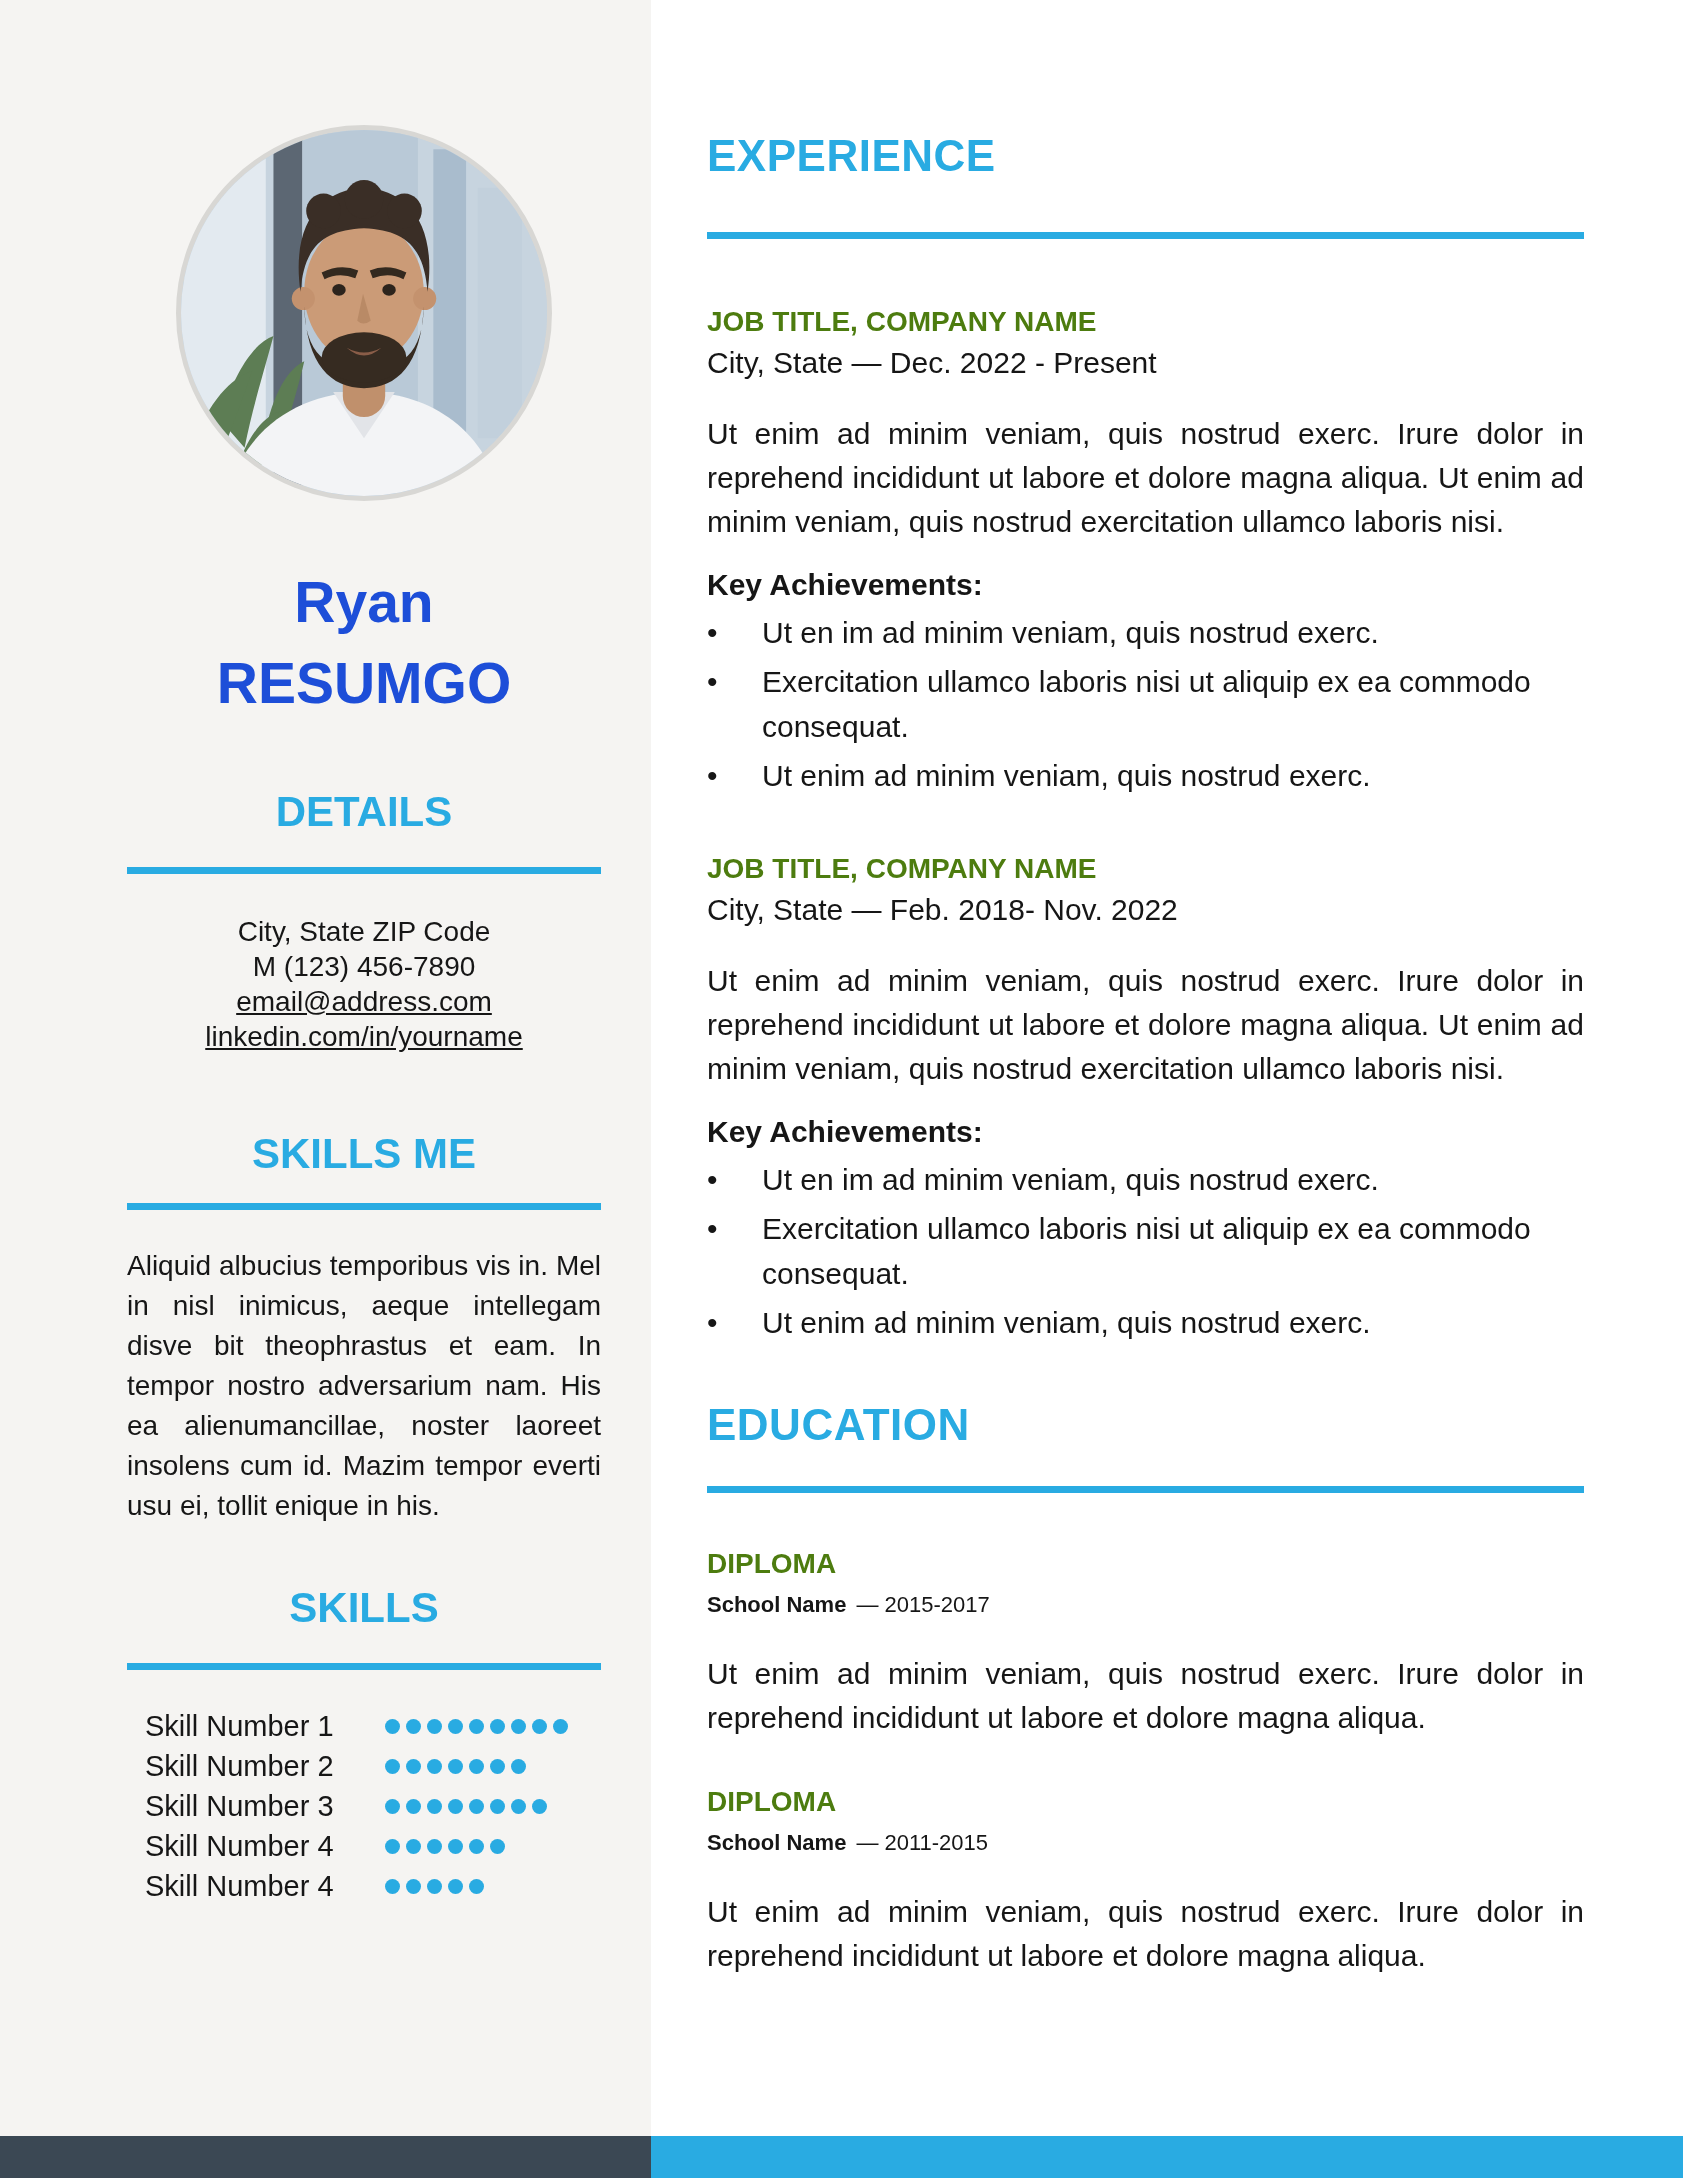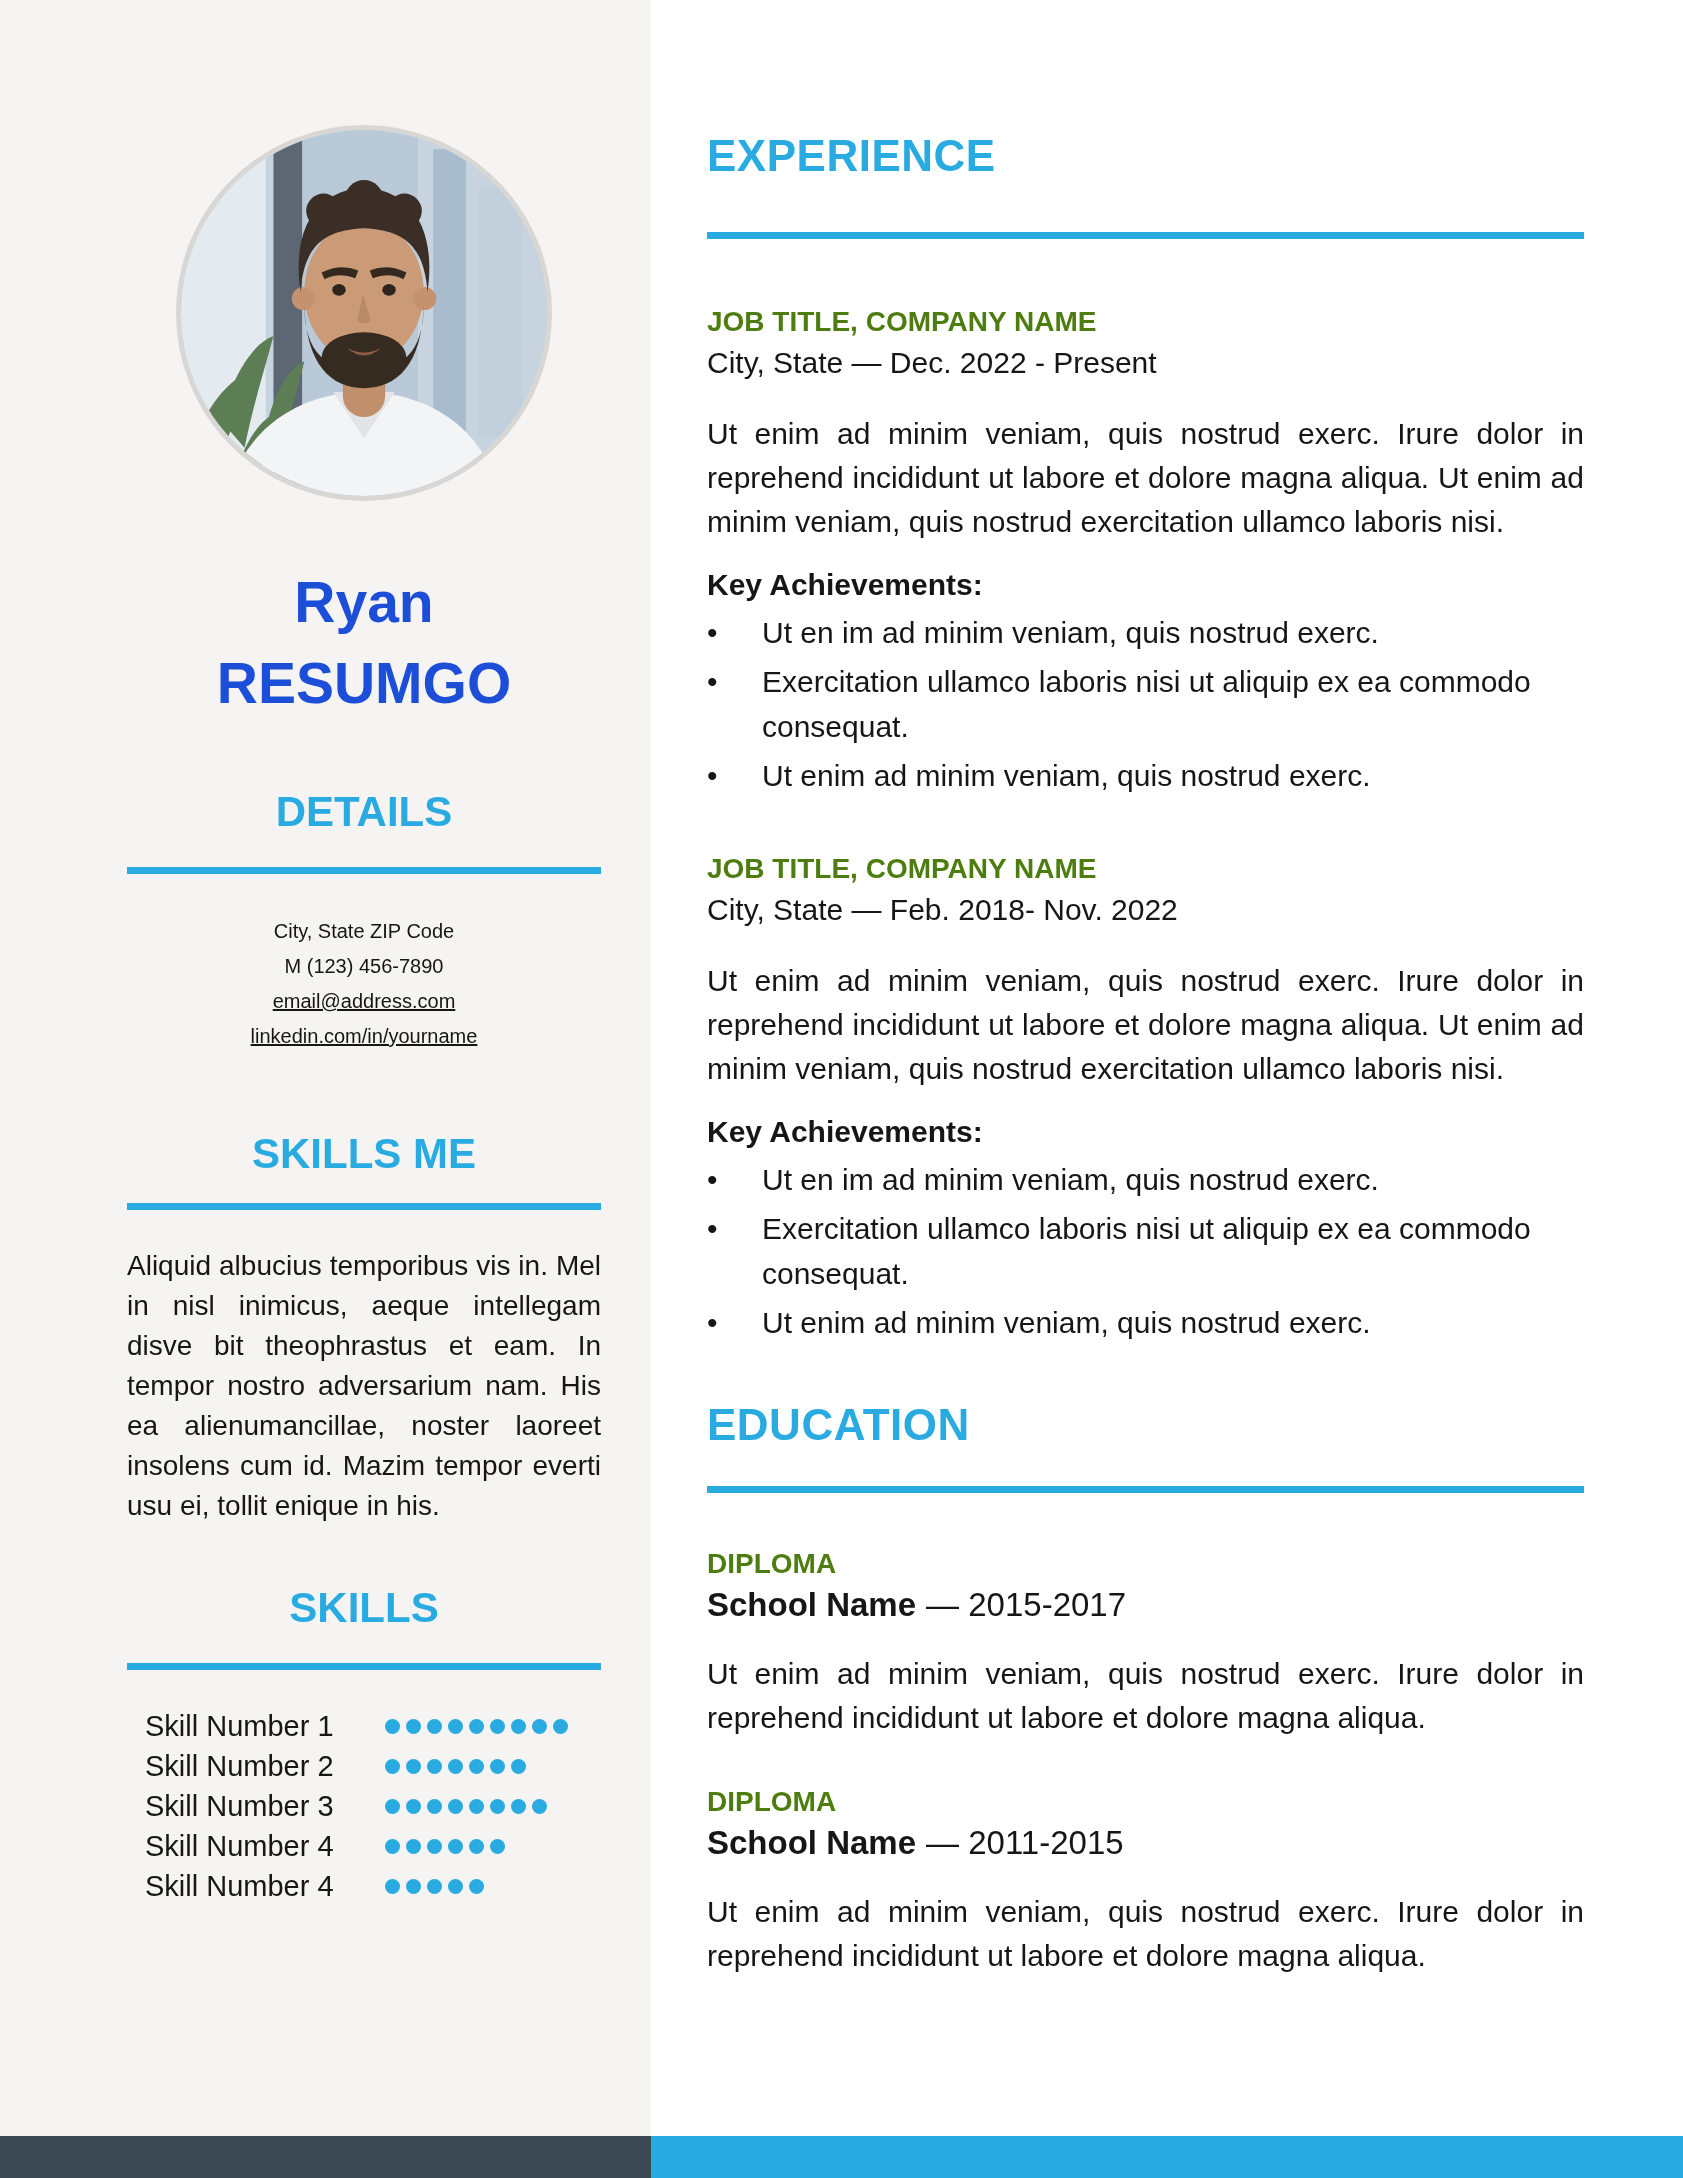--- a/index.html
+++ b/index.html
@@ -27,21 +27,21 @@
     border:5px solid #d8d7d4;overflow:hidden;margin:0 auto;background:#c5d3de;
   }
   .photo-wrap svg{display:block;width:100%;height:100%;}
   .name{margin-top:61px;text-align:center;font-size:57px;font-weight:700;line-height:81px;color:#1d4ed8;}
   .side-heading{margin-top:63px;text-align:center;font-size:42px;font-weight:700;color:var(--accent);line-height:50px;}
   .side-heading.about{margin-top:75px;}
   .side-heading.skills{margin-top:57px;}
   .side-rule{height:7px;background:var(--accent);margin-top:30px;}
   .side-rule.details-rule{margin-top:30px;}
   .side-rule.about-rule{margin-top:24px;}
-  .contact{margin-top:40px;text-align:center;font-size:20px;line-height:35px;}
+  .contact{margin-top:40px;text-align:center;font-size:28px;line-height:35px;}
   .contact .link{text-decoration:underline;display:inline-block;}
   .about-text{margin-top:36px;font-size:28px;line-height:40px;text-align:justify;}
   .skills-list{margin-top:36px;}
   .skill-row{display:flex;align-items:center;height:40px;font-size:29px;padding-left:18px;}
   .skill-label{flex:0 0 240px;white-space:nowrap;}
   .skill-dots{display:flex;gap:6px;align-items:center;}
   .skill-dot{width:15px;height:15px;border-radius:50%;background:var(--accent);}
   
   .main{position:absolute;left:707px;top:4px;width:877px;}
   .main-heading{font-size:44px;font-weight:700;color:var(--accent);line-height:50px;letter-spacing:0.5px;}
@@ -53,21 +53,21 @@
   .job+.job{margin-top:51px;}
   .job-title,.edu-degree{font-size:28px;font-weight:700;line-height:40px;color:#4d7c0f;}
   .job-meta{font-size:30px;line-height:42px;}
   .job-summary{margin-top:28px;font-size:30px;line-height:44px;text-align:justify;}
   .achv-label{margin-top:20px;font-size:30px;font-weight:700;line-height:42px;}
   .achv{display:flex;font-size:30px;line-height:45px;margin-top:4px;}
   .achv .bullet{flex:0 0 55px;font-size:30px;}
   .achv .achv-text{flex:1;}
   .edu-entry{margin-top:51px;}
   .edu-entry+.edu-entry{margin-top:42px;}
-  .edu-school-line{font-size:33px;line-height:42px;}
+  .edu-school-line{font-size:22px;line-height:42px;}
   .edu-school{font-weight:700;}
   .edu-dates{margin-left:10px;}
   .edu-summary{margin-top:26px;font-size:30px;line-height:44px;text-align:justify;}
   
   .footer-dark{position:absolute;left:0;bottom:0;width:651px;height:42px;background:var(--footer-dark);}
   .footer-accent{position:absolute;left:651px;bottom:0;width:1032px;height:42px;background:var(--accent);}
 </style>
 </head>
 <body>
 

